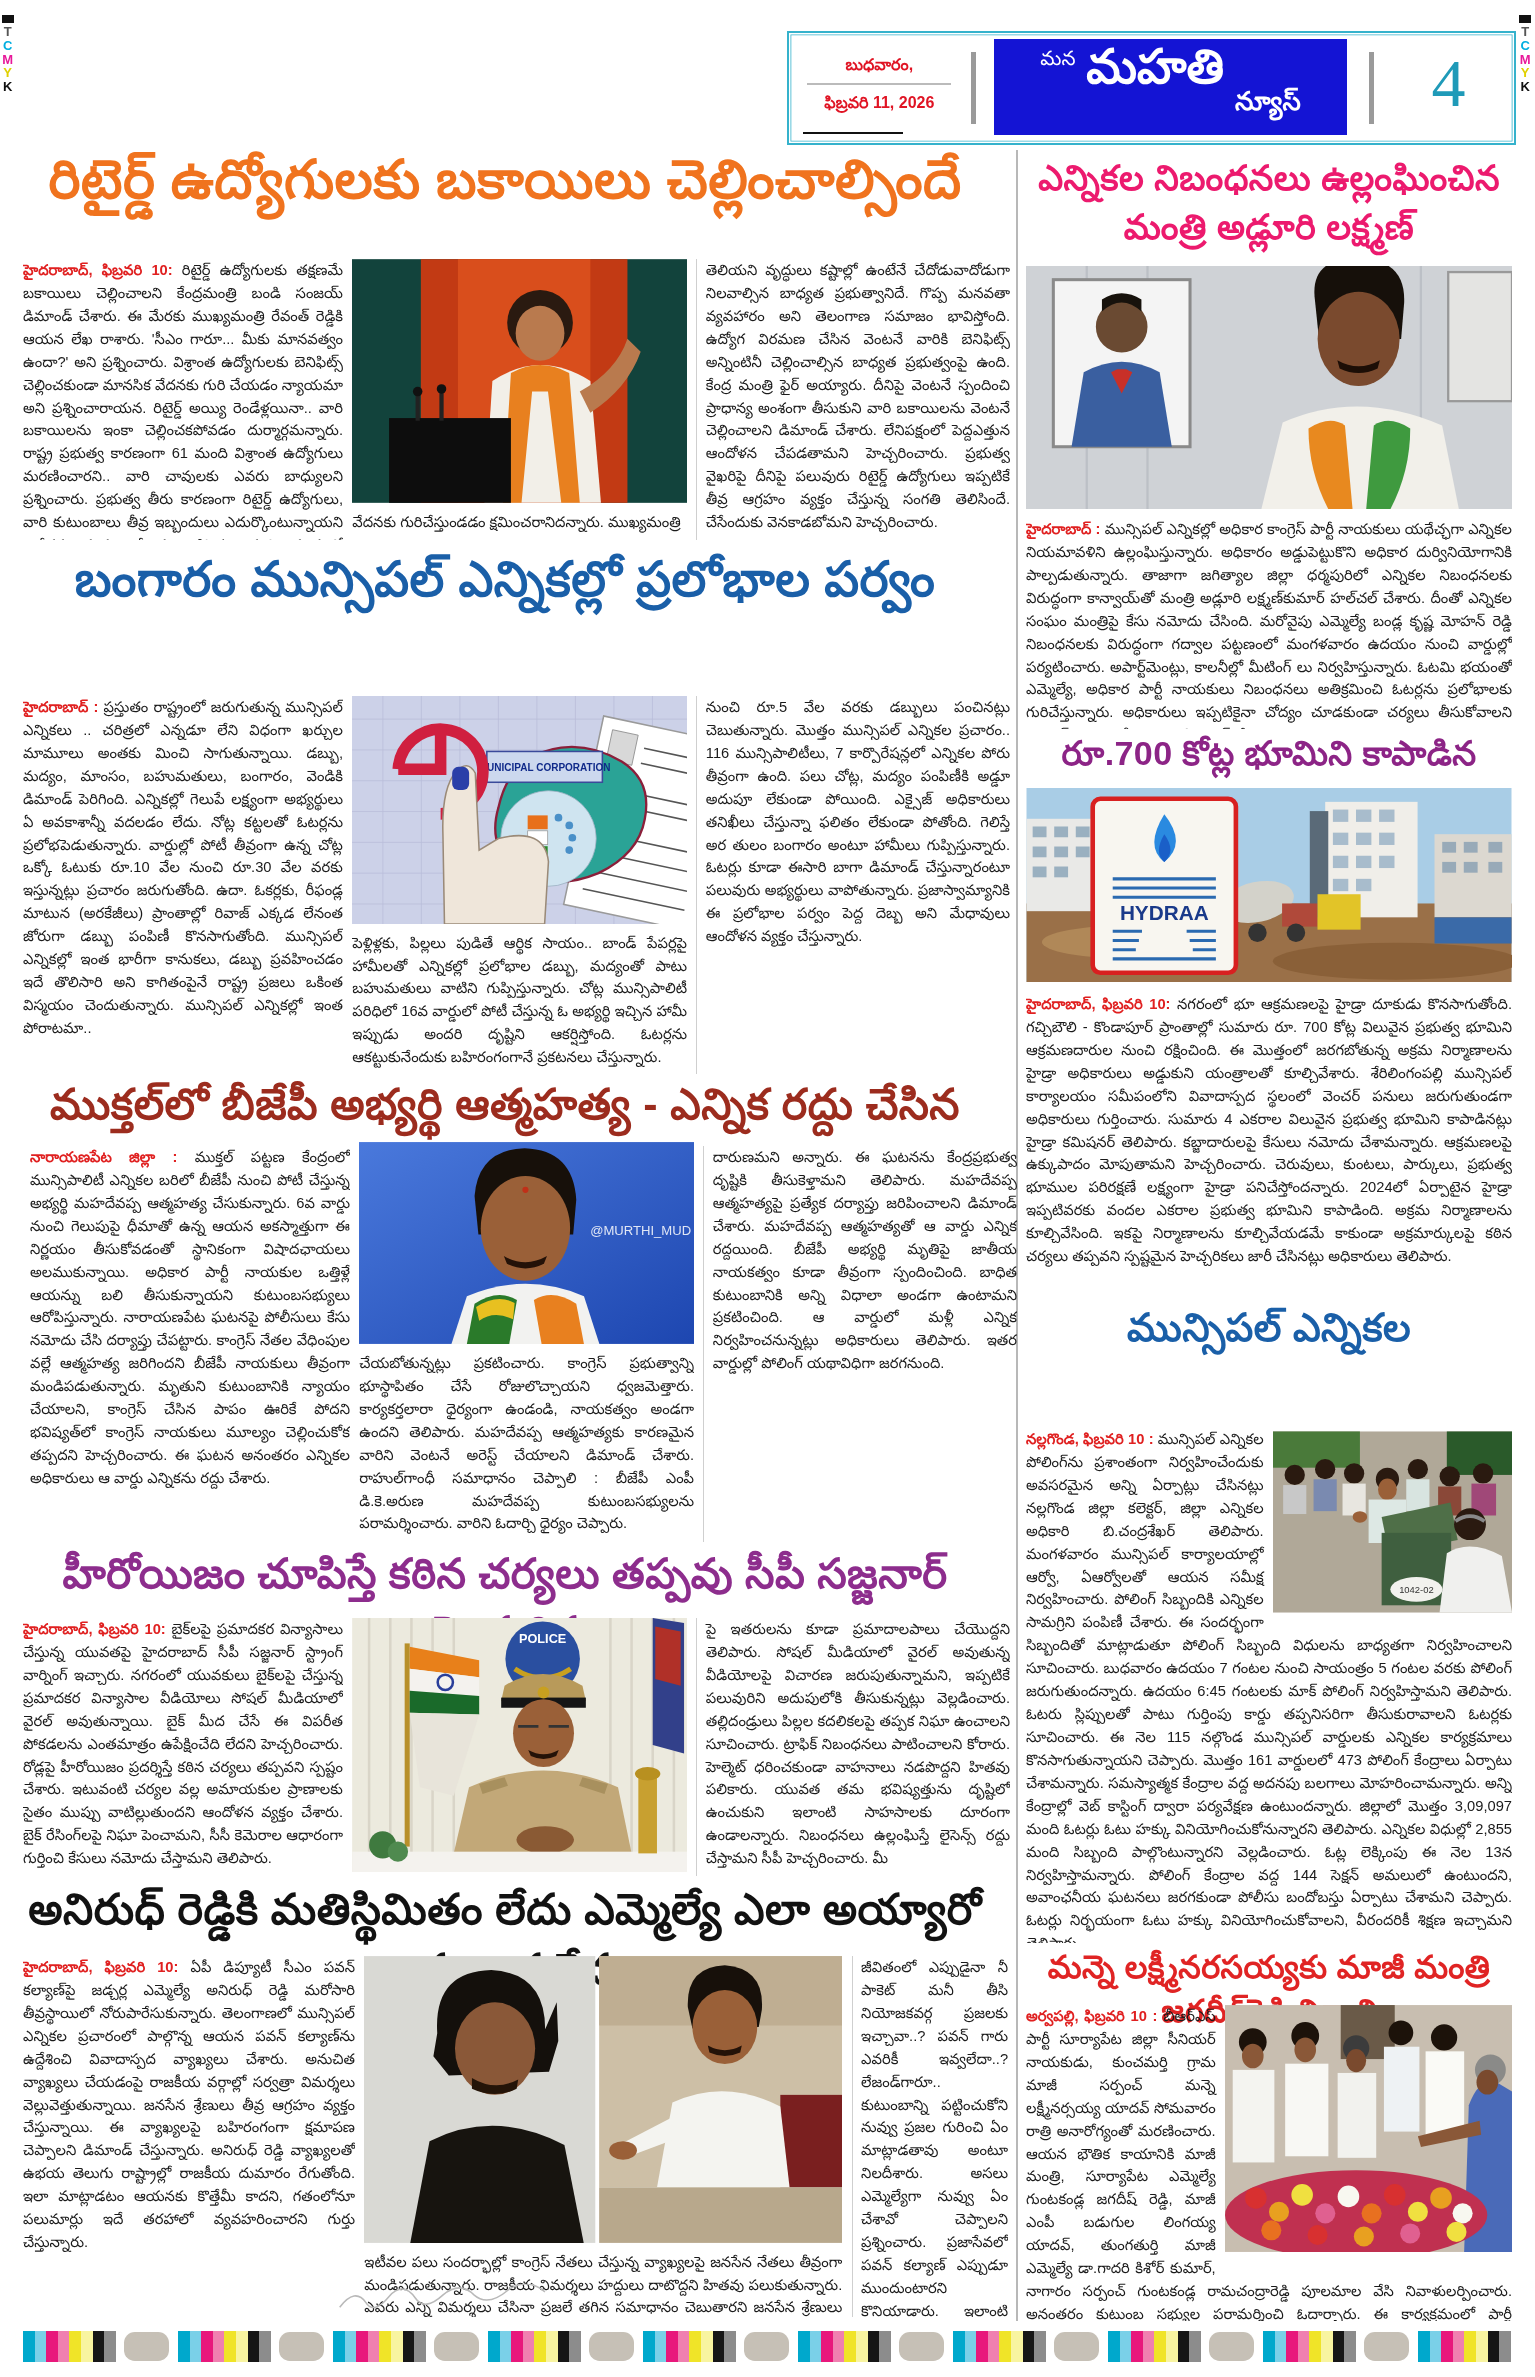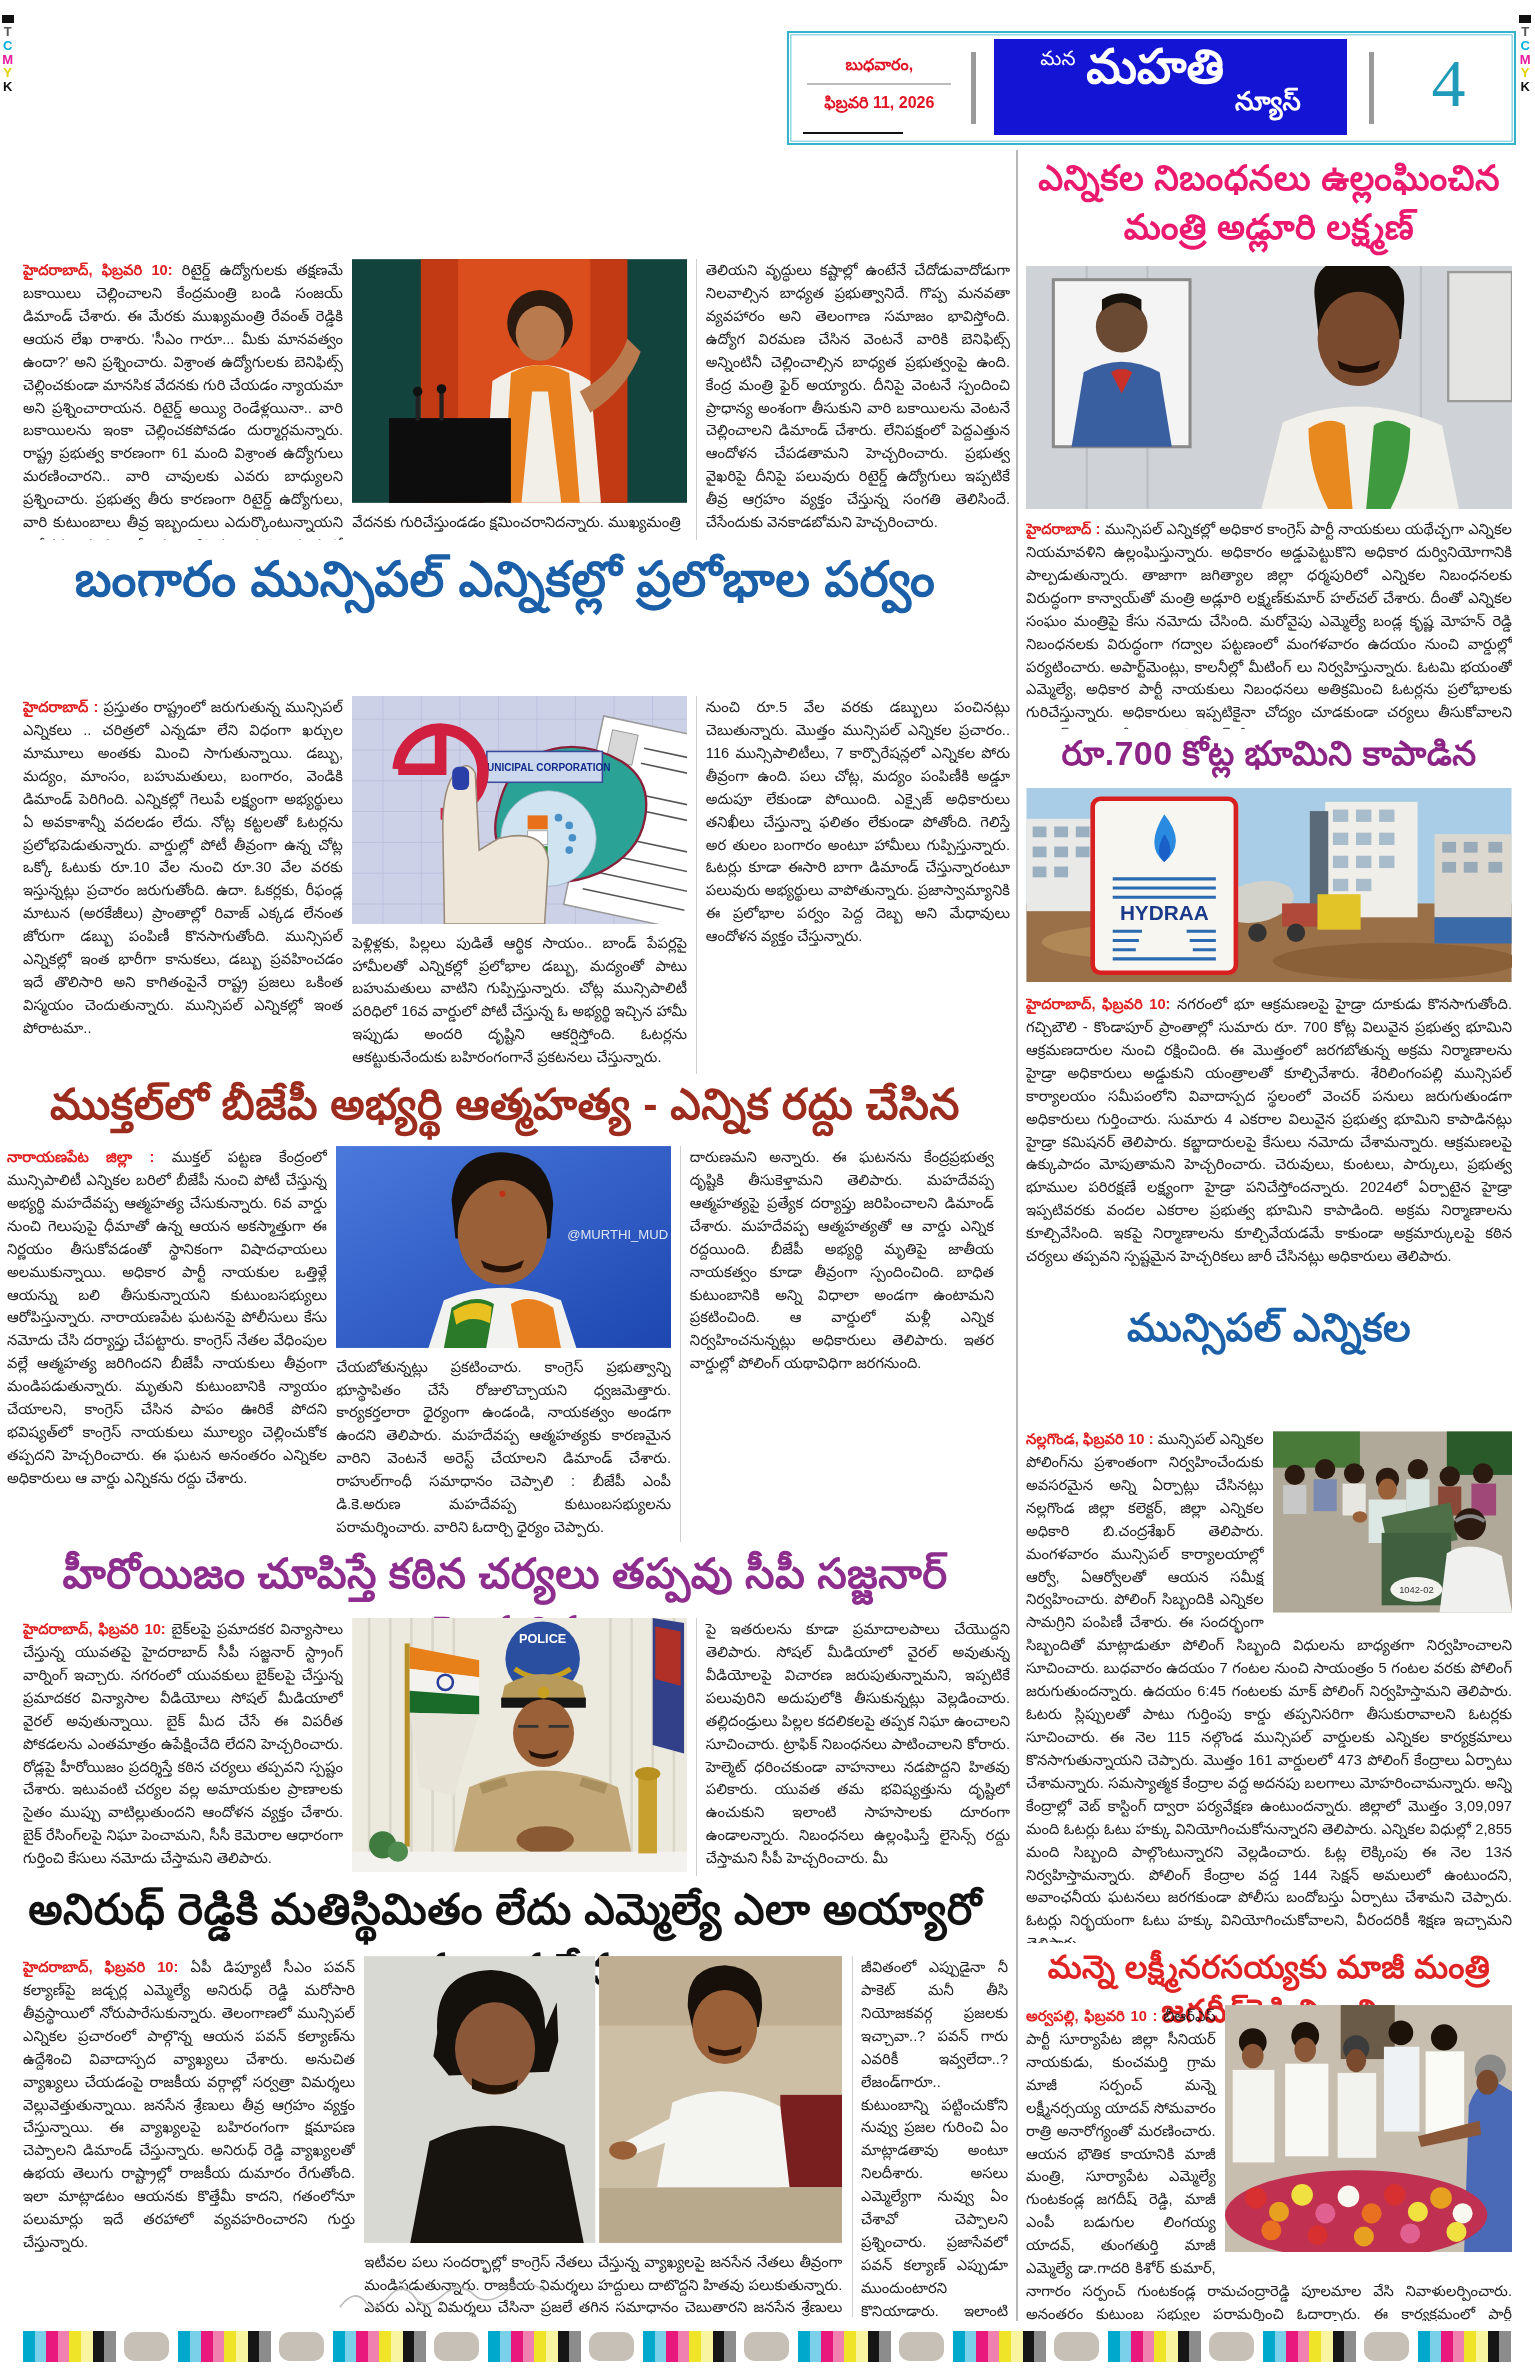--- a/index.html
+++ b/index.html
@@ -72,20 +72,21 @@
       <span class="small">మన</span>
       <span class="big">మహతి</span>
       <span class="suf">న్యూస్</span>
     </div>
     <div class="abs vbar" style="left:580px;top:18.5px;width:5.4px;height:72px;"></div>
     <div class="abs pageno" style="left:617px;top:10.8px;width:85px;text-align:center;">4</div>
   </div>
 
   <div class="abs vdiv" style="left:1016px;top:150px;height:2171px;"></div>
 
+  <div class="abs hl" style="left:23px;top:148px;width:964px;font-size:54px;color:#f0731e;">రిటైర్డ్ ఉద్యోగులకు బకాయిలు చెల్లించాల్సిందే</div>
   <div class="abs cols" style="left:23px;top:259px;width:987px;height:281px;">
     <div class="bt" style="width:324px;height:281px;">
       <span class="dl">హైదరాబాద్, ఫిబ్రవరి 10:</span> <span>రిటైర్డ్ ఉద్యోగులకు తక్షణమే బకాయిలు చెల్లించాలని కేంద్రమంత్రి బండి సంజయ్ డిమాండ్ చేశారు. ఈ మేరకు ముఖ్యమంత్రి రేవంత్ రెడ్డికి ఆయన లేఖ రాశారు. 'సీఎం గారూ... మీకు మానవత్వం ఉందా?' అని ప్రశ్నించారు. విశ్రాంత ఉద్యోగులకు బెనిఫిట్స్ చెల్లించకుండా మానసిక వేదనకు గురి చేయడం న్యాయమా అని ప్రశ్నించారాయన. రిటైర్డ్ అయ్యి రెండేళ్లయినా.. వారి బకాయిలను ఇంకా చెల్లించకపోవడం దుర్మార్గమన్నారు. రాష్ట్ర ప్రభుత్వ కారణంగా 61 మంది విశ్రాంత ఉద్యోగులు మరణించారని.. వారి చావులకు ఎవరు బాధ్యులని ప్రశ్నించారు. ప్రభుత్వ తీరు కారణంగా రిటైర్డ్ ఉద్యోగులు, వారి కుటుంబాలు తీవ్ర ఇబ్బందులు ఎదుర్కొంటున్నాయని ఆవేదన వ్యక్తం చేశారు. జీవితం మలి సంధ్యలో ప్రశాంతంగా గడపాల్సిన వారు బకాయిల కోసం ఎదురుచూడాల్సి రావడం దారుణమన్నారు.</span>
     </div>
     <div style="width:339px;">
       <svg width="339" height="244" viewBox="0 0 640 460">
         <rect width="640" height="460" fill="#12433c"></rect>
         <rect x="130" width="390" height="460" fill="#c23a14"></rect>
         <rect x="200" width="250" height="460" fill="#d94e1c"></rect>
         <circle cx="355" cy="120" r="62" fill="#2a1a10"></circle>
@@ -143,21 +144,21 @@
         </g>
         <path d="M120 296 L118 180 Q116 120 135 98 Q150 82 160 100 L165 200 L190 185 Q250 170 255 215 L250 296 Z" fill="#efe6da" stroke="#9a8a78" stroke-width="2"></path>
         <rect x="130" y="92" width="22" height="30" rx="8" fill="#2a3fa8"></rect>
       </svg>
       <div class="bt" style="height:140px;margin-top:4.6px;">పెళ్లిళ్లకు, పిల్లలు పుడితే ఆర్థిక సాయం.. బాండ్ పేపర్లపై హామీలతో ఎన్నికల్లో ప్రలోభాల డబ్బు, మద్యంతో పాటు బహుమతులు వాటిని గుప్పిస్తున్నారు. చోట్ల మున్సిపాలిటీ పరిధిలో 16వ వార్డులో పోటీ చేస్తున్న ఓ అభ్యర్థి ఇచ్చిన హామీ ఇప్పుడు అందరి దృష్టిని ఆకర్షిస్తోంది. ఓటర్లను ఆకట్టుకునేందుకు బహిరంగంగానే ప్రకటనలు చేస్తున్నారు.</div>
     </div>
     <div class="bt crule" style="width:308px;height:378px;">నుంచి రూ.5 వేల వరకు డబ్బులు పంచినట్లు చెబుతున్నారు. మొత్తం మున్సిపల్ ఎన్నికల ప్రచారం.. 116 మున్సిపాలిటీలు, 7 కార్పొరేషన్లలో ఎన్నికల పోరు తీవ్రంగా ఉంది. పలు చోట్ల, మద్యం పంపిణీకి అడ్డూ అదుపూ లేకుండా పోయింది. ఎక్సైజ్ అధికారులు తనిఖీలు చేస్తున్నా ఫలితం లేకుండా పోతోంది. గెలిస్తే అర తులం బంగారం అంటూ హామీలు గుప్పిస్తున్నారు. ఓటర్లు కూడా ఈసారి బాగా డిమాండ్ చేస్తున్నారంటూ పలువురు అభ్యర్థులు వాపోతున్నారు. ప్రజాస్వామ్యానికి ఈ ప్రలోభాల పర్వం పెద్ద దెబ్బ అని మేధావులు ఆందోళన వ్యక్తం చేస్తున్నారు.</div>
   </div>
 
   <div class="abs hl" style="left:23px;top:1080px;width:964px;font-size:43px;color:#9c2c1e;">ముక్తల్‌లో బీజేపీ అభ్యర్థి ఆత్మహత్య - ఎన్నిక రద్దు చేసిన అధికారులు</div>
-  <div class="abs cols" style="left:7px;top:1146px;width:987px;height:396px;">
+  <div class="abs cols" style="left:30px;top:1146px;width:987px;height:396px;align-items:flex-end;">
     <div class="bt" style="width:324px;height:396px;">
       <span class="dl">నారాయణపేట జిల్లా :</span> <span>ముక్తల్ పట్టణ కేంద్రంలో మున్సిపాలిటీ ఎన్నికల బరిలో బీజేపీ నుంచి పోటీ చేస్తున్న అభ్యర్థి మహదేవప్ప ఆత్మహత్య చేసుకున్నారు. 6వ వార్డు నుంచి గెలుపుపై ధీమాతో ఉన్న ఆయన అకస్మాత్తుగా ఈ నిర్ణయం తీసుకోవడంతో స్థానికంగా విషాదఛాయలు అలముకున్నాయి. అధికార పార్టీ నాయకుల ఒత్తిళ్లే ఆయన్ను బలి తీసుకున్నాయని కుటుంబసభ్యులు ఆరోపిస్తున్నారు. నారాయణపేట ఘటనపై పోలీసులు కేసు నమోదు చేసి దర్యాప్తు చేపట్టారు. కాంగ్రెస్ నేతల వేధింపుల వల్లే ఆత్మహత్య జరిగిందని బీజేపీ నాయకులు తీవ్రంగా మండిపడుతున్నారు. మృతుని కుటుంబానికి న్యాయం చేయాలని, కాంగ్రెస్ చేసిన పాపం ఊరికే పోదని భవిష్యత్‌లో కాంగ్రెస్ నాయకులు మూల్యం చెల్లించుకోక తప్పదని హెచ్చరించారు. ఈ ఘటన అనంతరం ఎన్నికల అధికారులు ఆ వార్డు ఎన్నికను రద్దు చేశారు.</span>
     </div>
     <div style="width:339px;">
       <svg width="339" height="202" viewBox="0 0 440 262">
         <defs>
             <linearGradient id="bgblue" x1="0" y1="0" x2="1" y2="1">
           <stop offset="0" stop-color="#4a79dc"></stop>
               <stop offset="1" stop-color="#1d46b0"></stop>
             </linearGradient>

